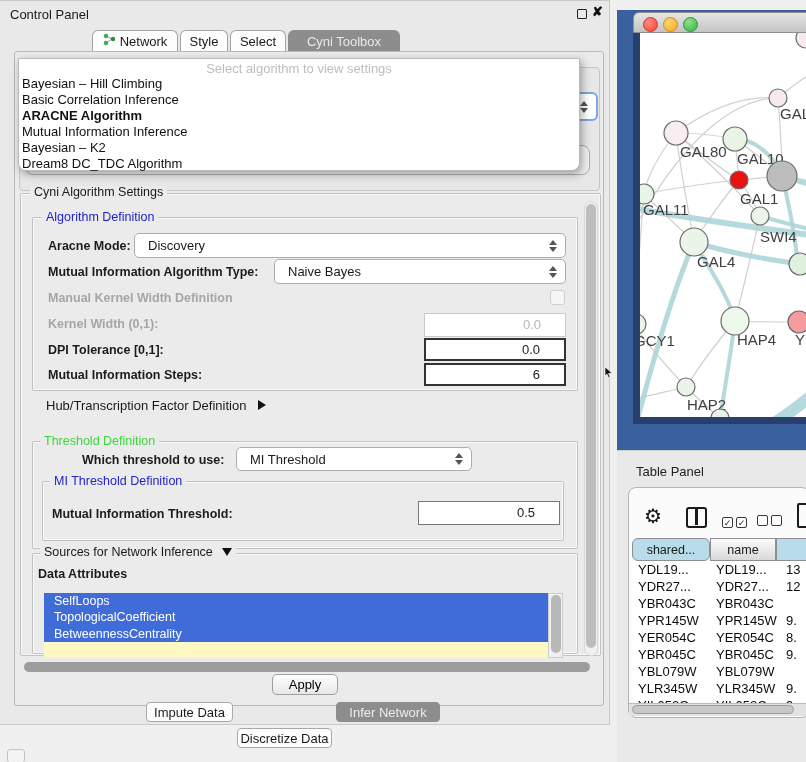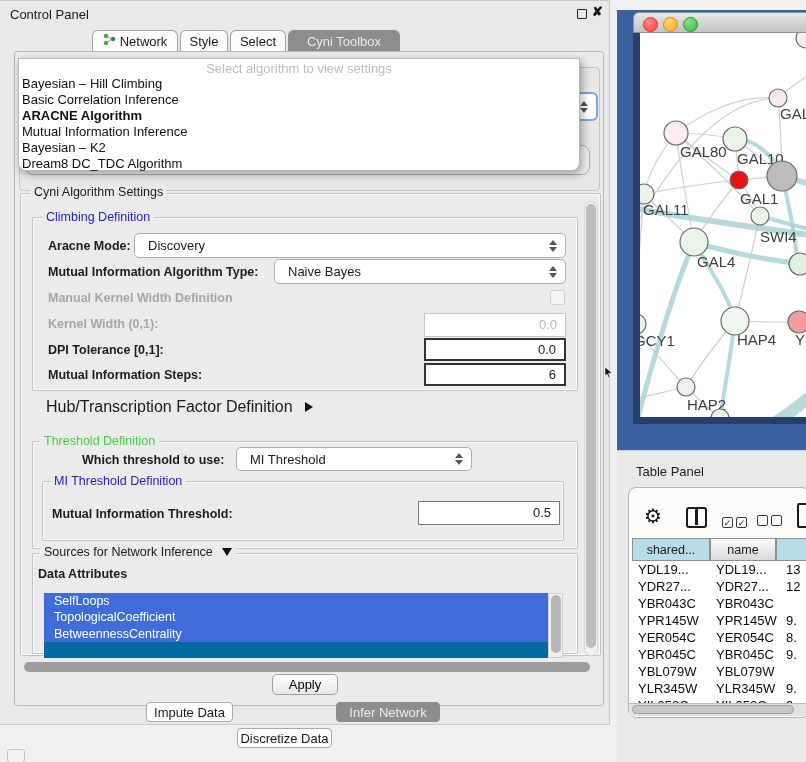--- a/index.html
+++ b/index.html
@@ -27,21 +27,21 @@
   .spin:before{content:"";position:absolute;top:0;left:0;border-left:4.5px solid transparent;border-right:4.5px solid transparent;border-bottom:5px solid #555}
   .spin:after{content:"";position:absolute;bottom:0;left:0;border-left:4.5px solid transparent;border-right:4.5px solid transparent;border-top:5px solid #555}
   .popup{left:18px;top:57px;width:562px;height:113px;background:#fff;border:1px solid #b9b9b9;
          border-radius:0 0 8px 8px;box-shadow:2px 3px 9px rgba(0,0,0,.35);z-index:30}
   .popup .ph{position:absolute;left:0;top:2px;width:100%;text-align:center;font-size:13px;color:#bdbdbd}
   .pitem{position:absolute;left:3px;height:16px;line-height:16px;font-size:13px;color:#101010;width:550px}
   .group{border:1px solid #c2c2c2;border-radius:2px;box-shadow:inset 0 0 0 1px rgba(255,255,255,.7)}
   .glabel{position:absolute;background:#ebebeb;padding:0 4px;font-size:12.5px;line-height:13px}
   .blab{font-size:12.5px;font-weight:bold;color:#1c1c1c;position:absolute;white-space:nowrap}
   .graylab{color:#a6a6a6}
-  .field{position:absolute;background:#fff;font-size:13px;text-align:right;padding-right:8px;box-sizing:border-box}
+  .field{position:absolute;background:#fff;font-size:13px;text-align:right;padding-right:24px;box-sizing:border-box}
   .vscroll{left:584px;top:200px;width:14px;height:455px;background:#f1f1f1;border:1px solid #d8d8d8;border-radius:7px}
   .vthumb{left:586px;top:203px;width:10px;height:444px;background:#bdbdbd;border-radius:5px}
   .hthumb{left:24px;top:661px;width:566px;height:10px;background:#9d9d9d;border-radius:5px}
   .apply{left:272px;top:673px;width:66px;height:21px;border:1px solid #9f9f9f;border-radius:5px;
          background:linear-gradient(#fefefe,#e7e7e7);font-size:13px;display:flex;align-items:center;justify-content:center}
   .attr-list{left:44px;top:592px;width:504px;height:65px;overflow:hidden;background:#3f6cd9}
   .attr-item{height:16.25px;line-height:16.25px;color:#fff;font-size:12.5px;padding-left:10px}
   .list-scroll{left:548px;top:592px;width:15px;height:65px;background:#f0f0f0;border:1px solid #cfcfcf}
   .list-thumb{left:550.5px;top:594px;width:10px;height:58px;background:#b8b8b8;border-radius:5px}
   
@@ -123,21 +123,21 @@
           <div class="pitem" style="top: 97px;">Dream8 DC_TDC Algorithm</div>
         </div>
     </div>
 
     <div class="abs group" style="left:20px;top:192px;width:581px;height:463px"></div>
     <div class="abs glabel" style="left:30px;top:185px">Cyni Algorithm Settings</div>
     <div class="abs vscroll"></div>
     <div class="abs vthumb"></div>
 
     <div class="abs group" style="left:32px;top:216px;width:546px;height:174px"></div>
-    <div class="abs glabel" style="left:42px;top:210px;color:#2222cc">Climbing Definition</div>
+    <div class="abs glabel" style="left:42px;top:210px;color:#2222cc">Algorithm Definition</div>
 
     <div class="abs blab" style="left:48px;top:238px">Aracne Mode:</div>
     <div class="abs combo" style="left:134px;top:232px;width:432px;height:25px">
       <span class="val">Discovery</span>
       <span class="spin"></span>
     </div>
 
     <div class="abs blab" style="left:48px;top:264px">Mutual Information Algorithm Type:</div>
     <div class="abs combo" style="left:274px;top:258px;width:292px;height:25px">
       <span class="val">Naive Bayes</span>
@@ -149,21 +149,21 @@
 
     <div class="abs blab graylab" style="left:48px;top:316px">Kernel Width (0,1):</div>
     <div class="field" style="left:424px;top:312px;width:142px;height:24px;line-height:22px;border:1px solid #c9c9c9;color:#b6b6b6">0.0</div>
 
     <div class="abs blab" style="left:48px;top:342px">DPI Tolerance [0,1]:</div>
     <div class="field" style="left:424px;top:337px;width:142px;height:23px;line-height:19px;border:2px solid #333">0.0</div>
 
     <div class="abs blab" style="left:48px;top:367px">Mutual Information Steps:</div>
     <div class="field" style="left:424px;top:362px;width:142px;height:23px;line-height:19px;border:2px solid #333">6</div>
 
-    <div class="abs" style="left:46px;top:397px;font-size:16px">
+    <div class="abs" style="left:46px;top:397px;font-size:13px">
       <span>Hub/Transcription Factor Definition</span>
       <span style="display:inline-block;margin-left:8px;border-left:8px solid #111;border-top:5.5px solid transparent;border-bottom:5.5px solid transparent"></span>
     </div>
 
     <div class="abs group" style="left:32px;top:440px;width:546px;height:108px"></div>
     <div class="abs glabel" style="left:40px;top:434px;color:#3ed43e">Threshold Definition</div>
 
     <div class="abs blab" style="left:82px;top:452px">Which threshold to use:</div>
     <div class="abs combo" style="left:236px;top:446px;width:236px;height:24px">
       <span class="val">MI Threshold</span>
@@ -174,21 +174,21 @@
     <div class="abs glabel" style="left:50px;top:474px;color:#2222cc">MI Threshold Definition</div>
     <div class="abs blab" style="left:52px;top:506px">Mutual Information Threshold:</div>
     <div class="field" style="left:418px;top:500px;width:142px;height:24px;line-height:21px;border:1.5px solid #777">0.5</div>
 
     <div class="abs group" style="left:32px;top:552px;width:546px;height:101px"></div>
     <div class="abs glabel" style="left:40px;top:545px">
       <span>Sources for Network Inference</span>
       <span style="display:inline-block;margin-left:6px;border-top:8px solid #111;border-left:5.5px solid transparent;border-right:5.5px solid transparent"></span>
     </div>
     <div class="abs blab" style="left:38px;top:566px">Data Attributes</div>
-    <div class="abs attr-list" id="attr-list" style="background: #0369a1;">
+    <div class="abs attr-list" id="attr-list" style="background: #fef9c3;">
         <div class="attr-item" style="background: rgb(63, 108, 217);">SelfLoops</div>
         <div class="attr-item" style="background: rgb(63, 108, 217);">TopologicalCoefficient</div>
         <div class="attr-item" style="background: rgb(63, 108, 217);">BetweennessCentrality</div>
       </div>
     <div class="abs list-scroll"></div>
     <div class="abs list-thumb"></div>
 
     <div class="abs hthumb"></div>
 
     <button class="abs apply">Apply</button>
@@ -281,21 +281,21 @@
   <div class="abs colicon"></div>
   <div class="abs" style="left:722px;top:512px">
     <span class="cb">✓</span><span class="cb" style="margin-left:3px">✓</span>
   </div>
   <div class="abs" style="left:757px;top:512px">
     <span class="cb"></span><span class="cb" style="margin-left:3px"></span>
   </div>
   <div class="abs docicon"></div>
 
   <div id="table-header">
-      <div class="hcell" style="left: 632px; width: 78px; background: rgb(185, 220, 234);">shared...</div>
+      <div class="hcell" style="left: 632px; width: 78px; background: rgb(185, 220, 234); border-radius: 6px;">shared...</div>
       <div class="hcell" style="left: 710px; width: 66px; background: linear-gradient(rgb(251, 251, 251), rgb(217, 217, 217));">name</div>
       <div class="hcell" style="left: 776px; width: 40px; background: rgb(185, 220, 234);"></div>
     </div>
   <div class="abs rows" id="table-rows">
       <div class="trow" style="top: 0px;">
         <span style="left: 6px;">YDL19...</span>
         <span style="left: 84px;">YDL19...</span>
         <span style="left: 154px;">13</span>
       </div>
       <div class="trow" style="top: 17px;">

